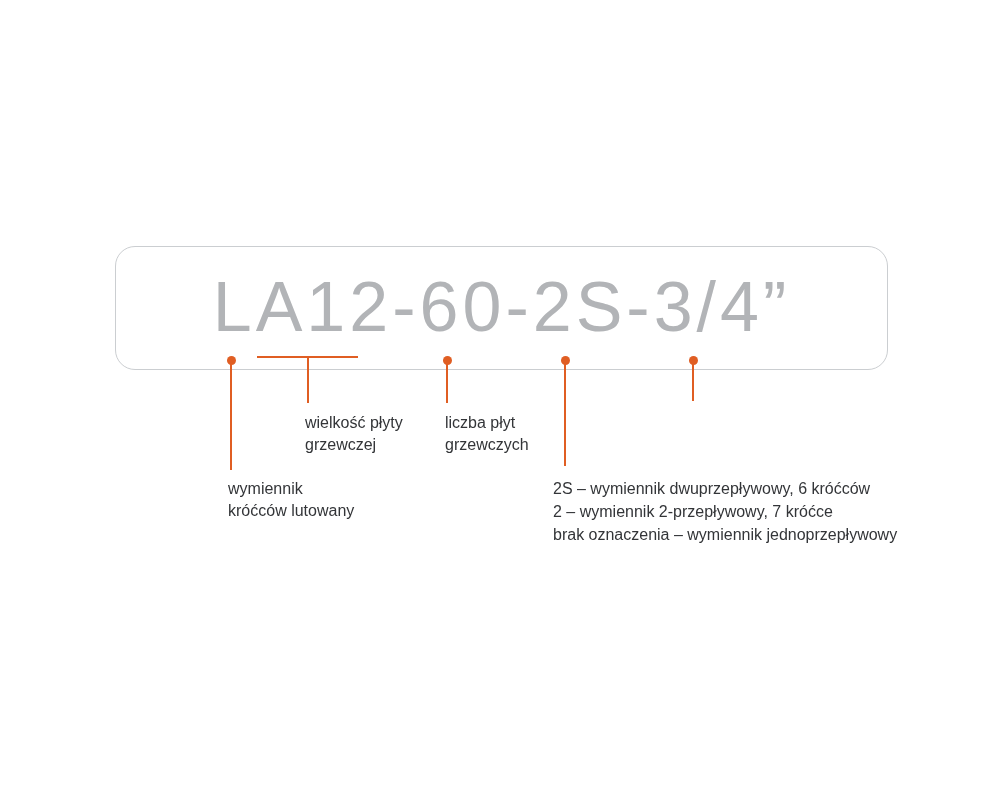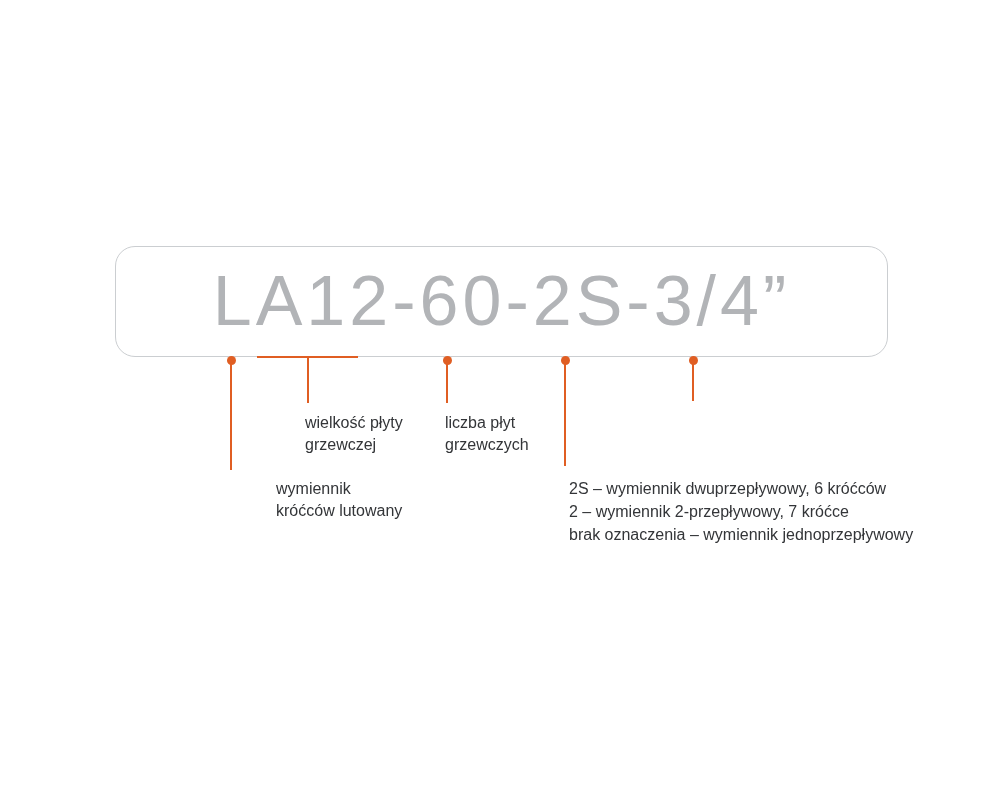--- a/index.html
+++ b/index.html
@@ -13,21 +13,21 @@
     height: 800px;
     background: #ffffff;
     overflow: hidden;
     font-family: "Liberation Sans", sans-serif;
   }
   .code-box {
     position: absolute;
     left: 115px;
     top: 246px;
     width: 773px;
-    height: 111px;
+    height: 124px;
     border: 1.5px solid var(--box-border, #cbced1);
     border-radius: 20px;
     box-sizing: border-box;
     display: flex;
     align-items: center;
     justify-content: center;
     background: #ffffff;
   }
   .code-text {
     font-size: 70px;
@@ -56,21 +56,20 @@
   }
   .label {
     position: absolute;
     font-size: 16px;
     line-height: 22px;
     color: var(--label-text, #333538);
     white-space: nowrap;
   }
   .label--multiline3 {
     line-height: 23px;
-    margin-left: 16px;
   }
 </style>
 </head>
 <body style="background: rgb(255, 255, 255);">
 
 <div class="canvas">
 
   <div class="code-box">
     <div class="code-text">LA12-60-2S-3/4”</div>
   </div>
@@ -94,21 +93,21 @@
     <div>liczba płyt</div>
     <div>grzewczych</div>
   </div>
 
   <div class="label" style="left:305px; top:412px;">
     <div>wielkość płyty</div>
     <div>grzewczej</div>
   </div>
 
 
-  <div class="label" style="left:228px; top:478px;margin-left:48px;">
+  <div class="label" style="left:228px; top:478px;">
     <div>wymiennik</div>
     <div>króćców lutowany</div>
   </div>
 
   <div class="label label--multiline3" style="left:553px; top:477px;">
     <div>2S – wymiennik dwuprzepływowy, 6 króćców</div>
     <div>2 – wymiennik 2-przepływowy, 7 króćce</div>
     <div>brak oznaczenia – wymiennik jednoprzepływowy</div>
   </div>
 

